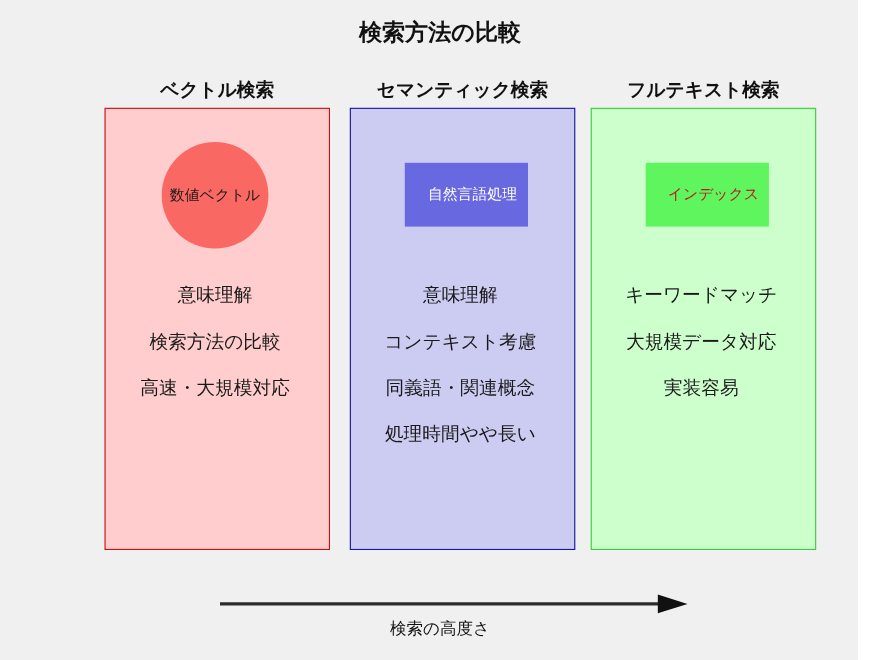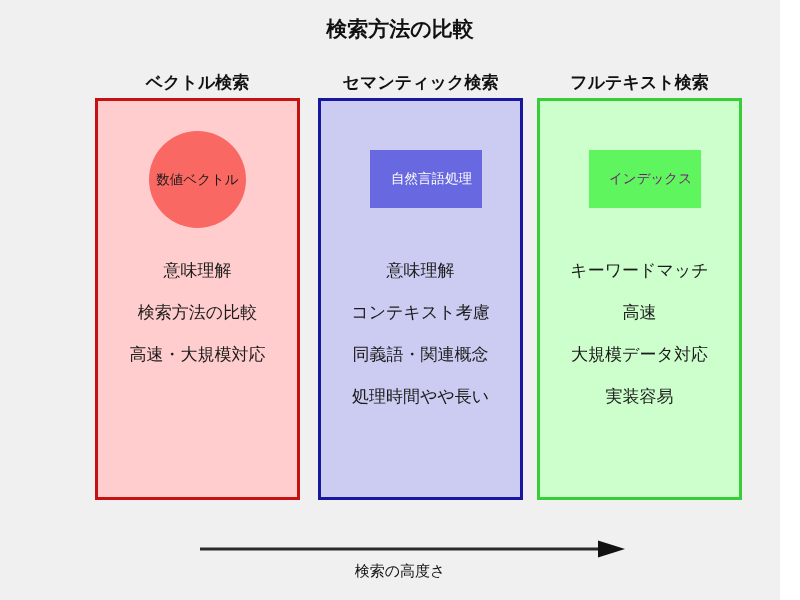--- a/index.html
+++ b/index.html
@@ -17,38 +17,38 @@
   }
   .col-header{
     position:absolute;top:70px;width:205px;
     text-align:center;font-size:17px;font-weight:bold;line-height:24px;
   }
   .col-header.c1{left:95px;}
   .col-header.c2{left:318px;}
   .col-header.c3{left:537px;}
   .col-box{
     position:absolute;top:98px;width:205px;height:402px;
-    box-sizing:border-box;border:3px solid #1d4ed8;
+    box-sizing:border-box;border:1px solid #1d4ed8;
   }
   .col-box.c1{left:95px;background:#ffcdcd;border-color:#c51111;}
   .col-box.c2{left:318px;background:#ccccf2;border-color:#1717a0;}
   .col-box.c3{left:537px;background:#cdffcd;border-color:#37cf37;}
   .shape-circle{
     position:absolute;top:30px;left:51px;width:97px;height:97px;
     border-radius:50%;background:#f96862;
     display:flex;align-items:center;justify-content:center;
     font-size:13.5px;color:#1a1a1a;text-align:center;
   }
   .shape-rect{
     position:absolute;top:49px;left:49px;width:101px;height:58px;
     display:flex;align-items:center;justify-content:center;
     font-size:13.5px;text-align:center;padding-left:11px;
   }
   .shape-rect.nlp{background:#6868e0;color:#ffffff;}
-  .shape-rect.idx{background:#5ef55e;color:#701a75;justify-content:center;}
+  .shape-rect.idx{background:#5ef55e;color:#b91c1c;justify-content:center;}
   .features{
     position:absolute;top:148px;left:0;width:199px;
     display:flex;flex-direction:column;
   }
   .feature{
     height:42px;display:flex;align-items:center;justify-content:center;
     font-size:17px;color:#1a1a1a;text-align:center;
   }
   .axis-arrow{
     position:absolute;left:195px;top:535px;
@@ -91,21 +91,20 @@
       <div class="feature">処理時間やや長い</div>
     </div>
   </div>
 
   <div class="col-box c3">
     <div class="shape-rect idx">
       <span>インデックス</span>
     </div>
     <div class="features">
       <div class="feature">キーワードマッチ</div>
-      <div class="feature">高速</div>
       <div class="feature">大規模データ対応</div>
       <div class="feature">実装容易</div>
     </div>
   </div>
 
   <svg class="axis-arrow" width="440" height="30" aria-hidden="true">
     <line x1="5" y1="14" x2="404" y2="14" stroke="#2b2b2b" stroke-width="3"></line>
     <polygon points="403,5.5 430,14 403,22.5" fill="#111111"></polygon>
   </svg>
 

